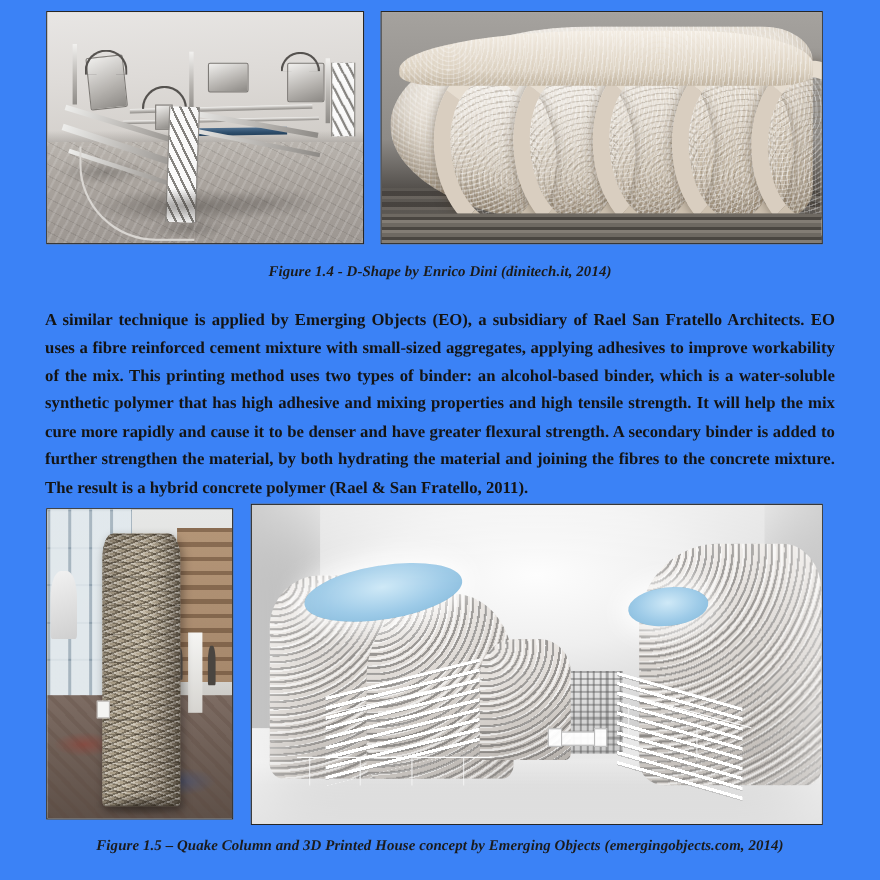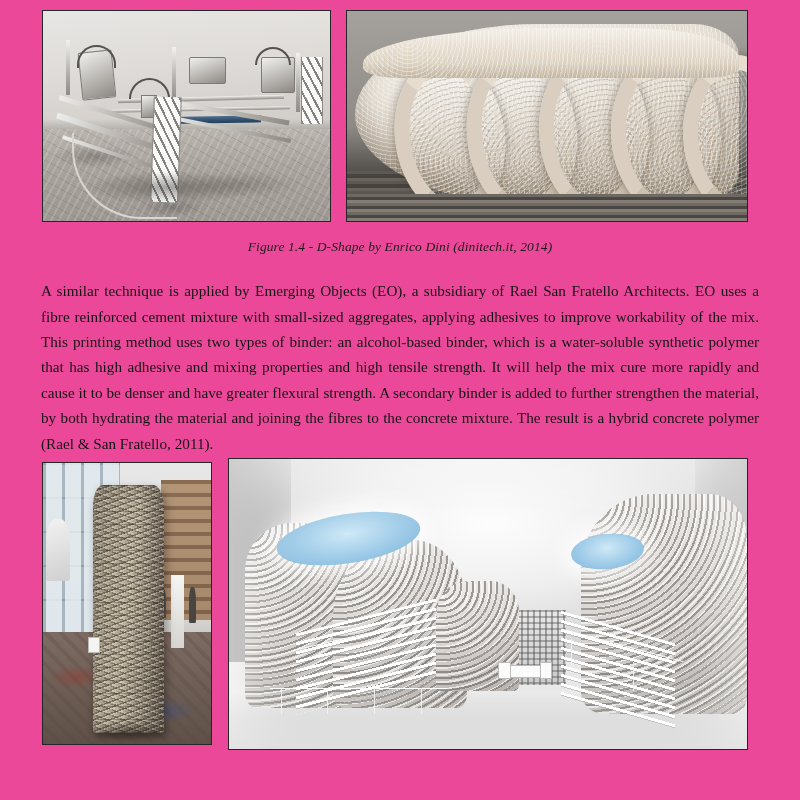--- a/index.html
+++ b/index.html
@@ -13,21 +13,22 @@
     height: 800px;
     position: relative;
     overflow: hidden;
     font-family: "Liberation Serif", "DejaVu Serif", serif;
     color: #1a1a1a;
   }
 
   .page {
     position: absolute;
     inset: 0;
-    background: #ec4899;
+    background: #3b82f6;
+    font-weight: bold;
   }
 
   
   .fig {
     position: absolute;
     border: 1.5px solid #262626;
     box-sizing: border-box;
     overflow: hidden;
     background: #cfcfcf;
   }
@@ -360,14 +361,15 @@
       <div class="railv" style="left:78%;top:70%;height:10%;"></div>
 
       <div class="furn" style="left:54%;top:71%;width:6%;height:4%;"></div>
       <div class="furn" style="left:52%;top:70%;width:2%;height:5%;"></div>
       <div class="furn" style="left:60%;top:70%;width:2%;height:5%;"></div>
 
       <div class="vig"></div>
     </div>
   </div>
 
+  <div class="caption" id="caption-figure-1-5">Figure 1.5 – Quake Column and 3D Printed House concept by Emerging Objects (emergingobjects.com, 2014)</div>
 
 </div>
 
 </body></html>

